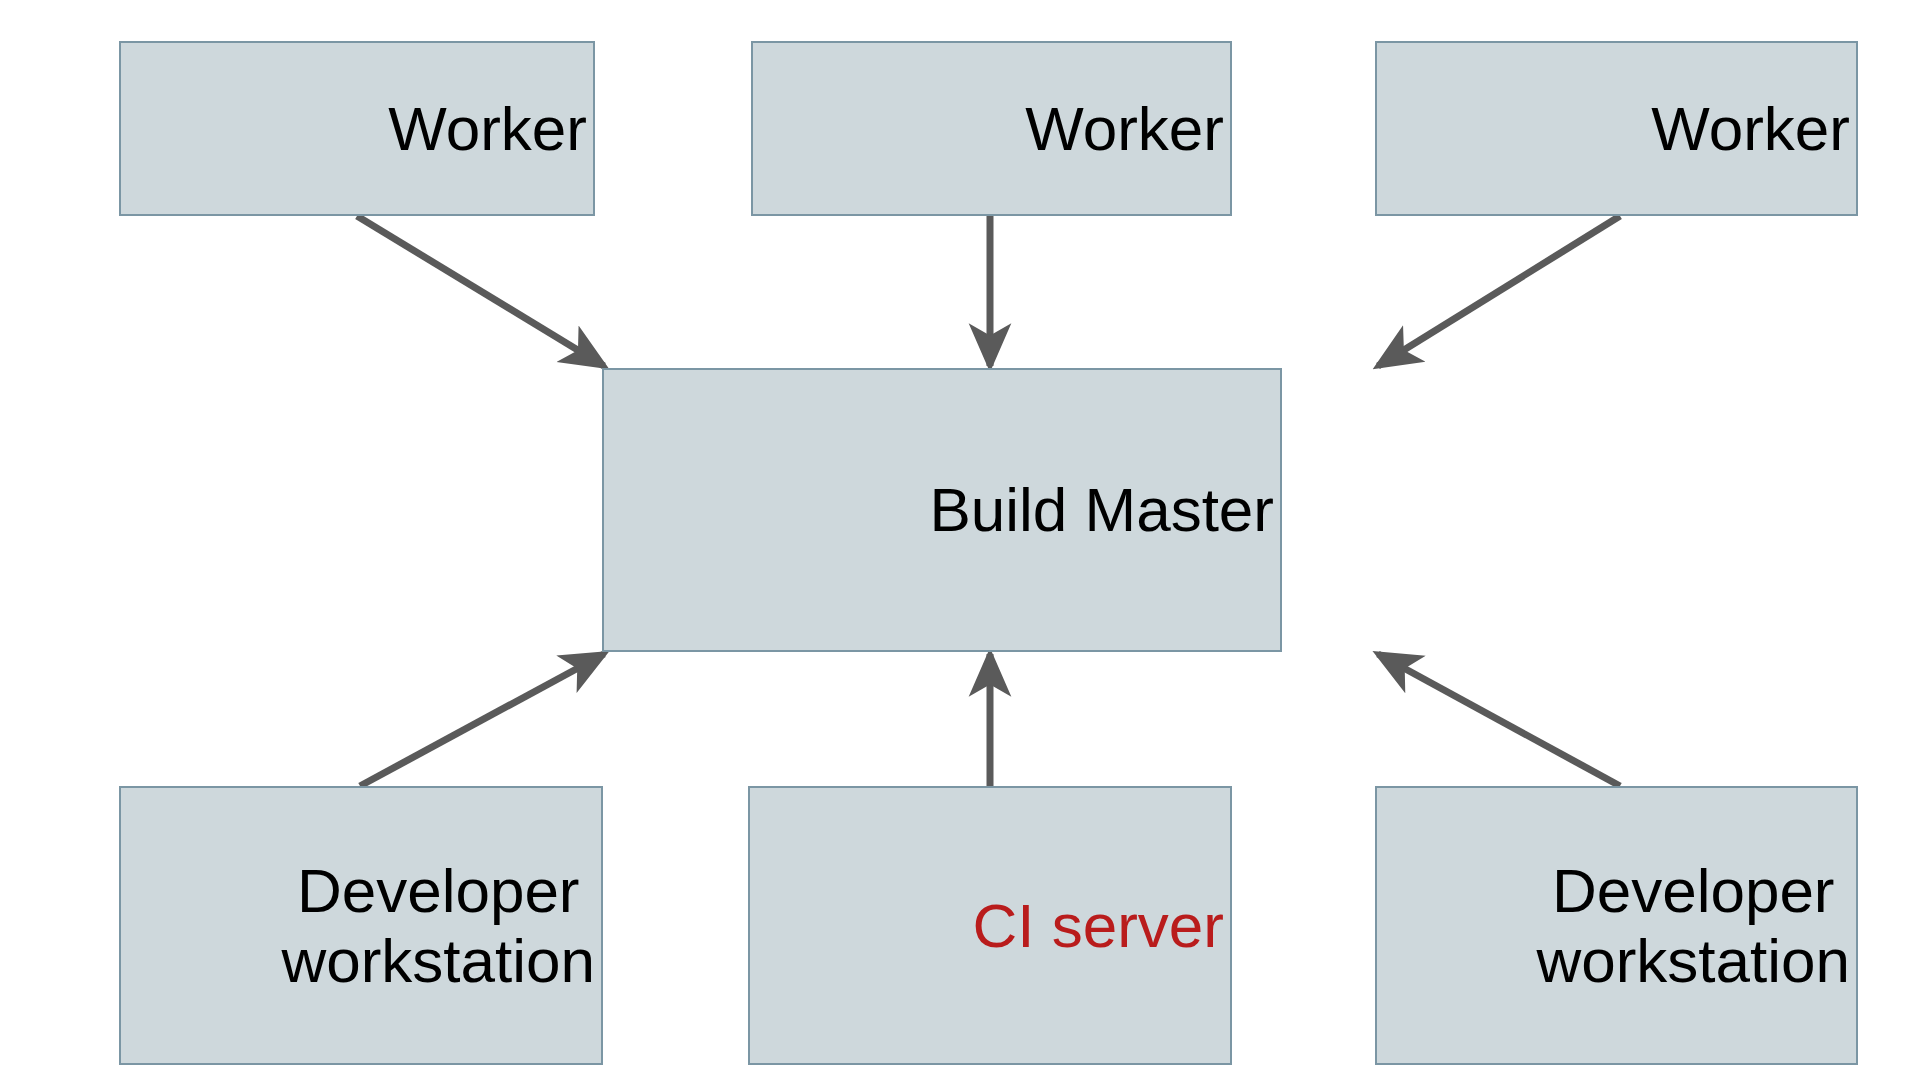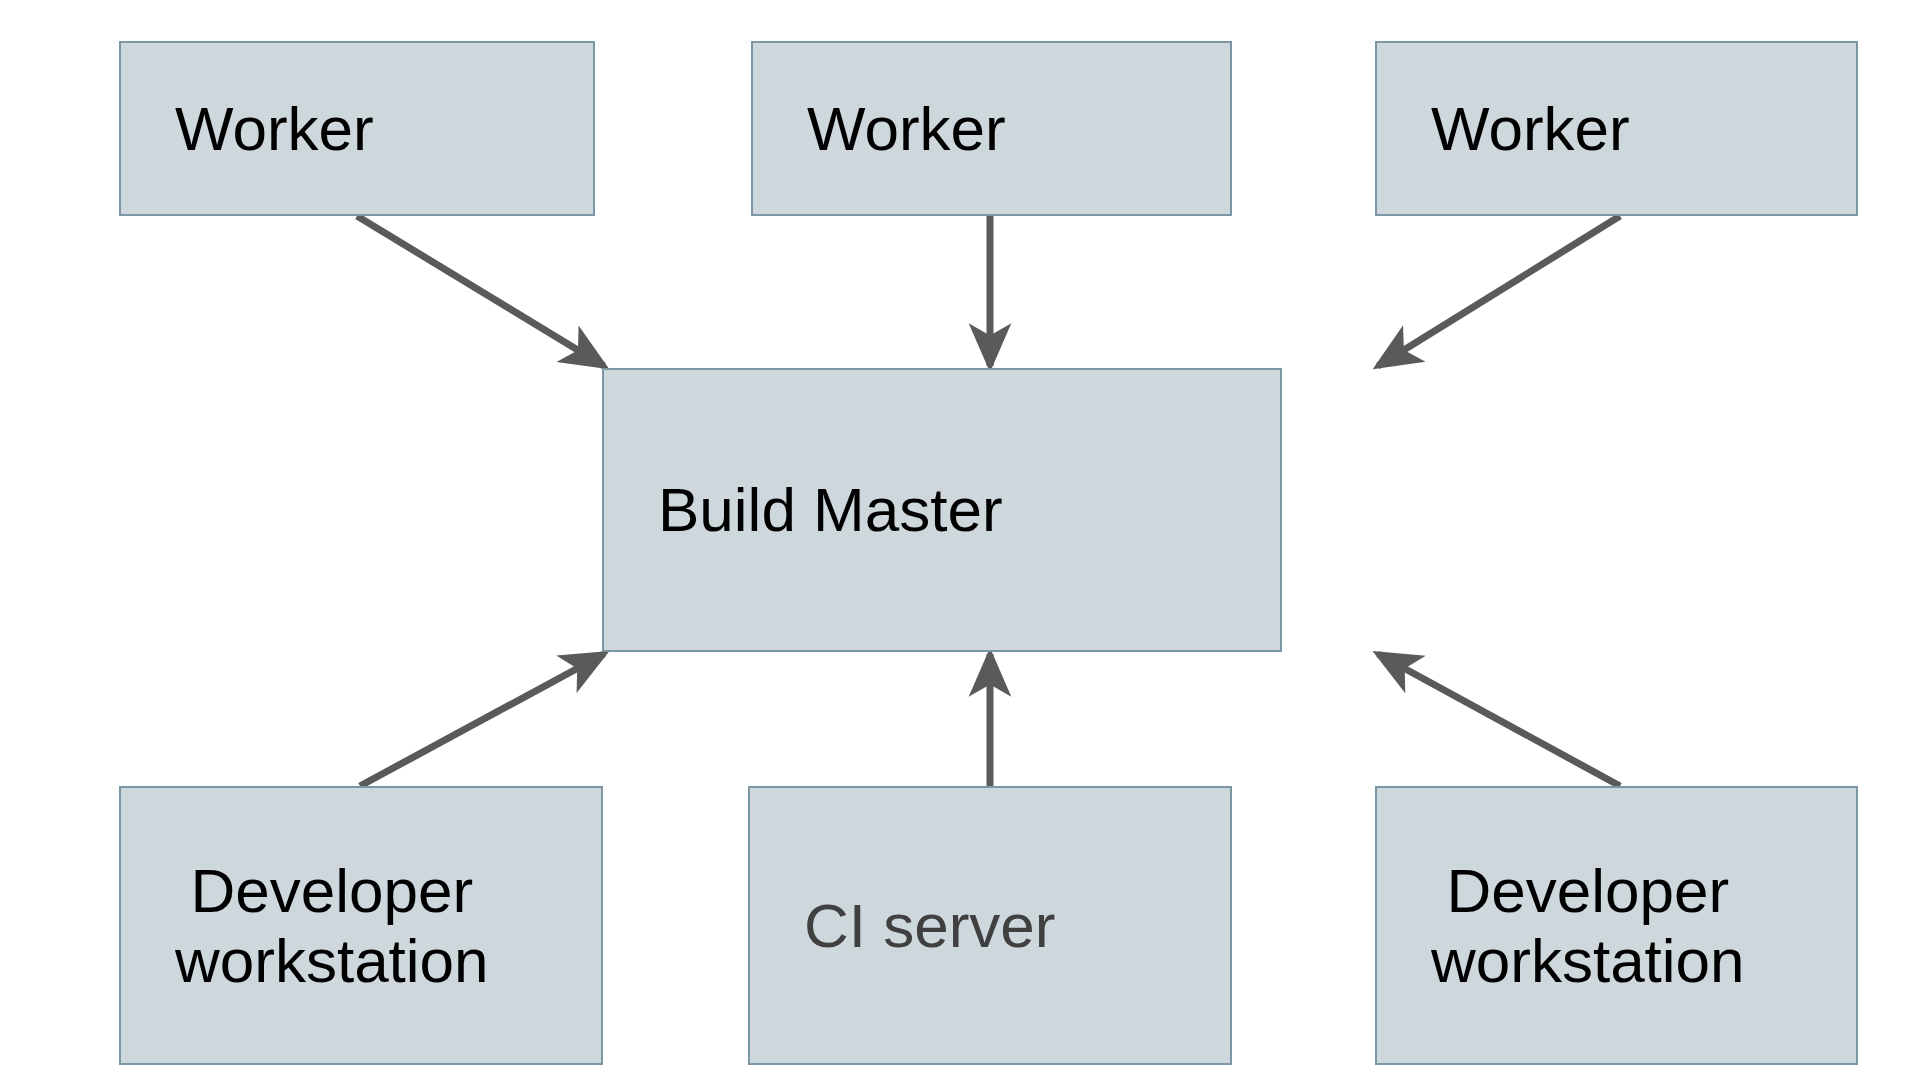--- a/index.html
+++ b/index.html
@@ -15,29 +15,28 @@
     overflow: hidden;
     font-family: "Liberation Sans", sans-serif;
   }
   .node {
     position: absolute;
     box-sizing: border-box;
     background: #ced8dc;
     border: 2px solid #7b96a4;
     display: flex;
     align-items: center;
-    justify-content: flex-start;
+    justify-content: flex-end;
     text-align: center;
     color: #000000;
     font-family: "Liberation Sans", sans-serif;
     font-weight: 400;
     line-height: 1.12;
     white-space: pre-line;
     letter-spacing: 0px;
-    padding-left: 48px;
   }
   .node-label {
     display: block;
     white-space: pre-line;
     padding: 0 6px;
   }
   #edge-layer {
     position: absolute;
     left: 0;
     top: 0;
@@ -81,21 +80,21 @@
 
   <div class="node" style="left: 602px; top: 368px; width: 680px; height: 284px; font-size: 62px; background: rgb(206, 216, 220); border-color: rgb(123, 150, 164); color: rgb(0, 0, 0);">
     <span class="node-label">Build Master</span>
   </div>
 
   <div class="node" style="left: 119px; top: 786px; width: 484px; height: 279px; font-size: 62px; background: rgb(206, 216, 220); border-color: rgb(123, 150, 164); color: rgb(0, 0, 0);">
     <span class="node-label">Developer
 workstation</span>
   </div>
 
-  <div class="node" style="left: 748px; top: 786px; width: 484px; height: 279px; font-size: 62px; background: rgb(206, 216, 220); border-color: rgb(123, 150, 164); color: #404040;">
+  <div class="node" style="left: 748px; top: 786px; width: 484px; height: 279px; font-size: 62px; background: rgb(206, 216, 220); border-color: rgb(123, 150, 164); color: #b91c1c;">
     <span class="node-label">CI server</span>
   </div>
 
   <div class="node" style="left: 1375px; top: 786px; width: 483px; height: 279px; font-size: 62px; background: rgb(206, 216, 220); border-color: rgb(123, 150, 164); color: rgb(0, 0, 0);">
     <span class="node-label">Developer
 workstation</span>
   </div>
 
 </div>
 

